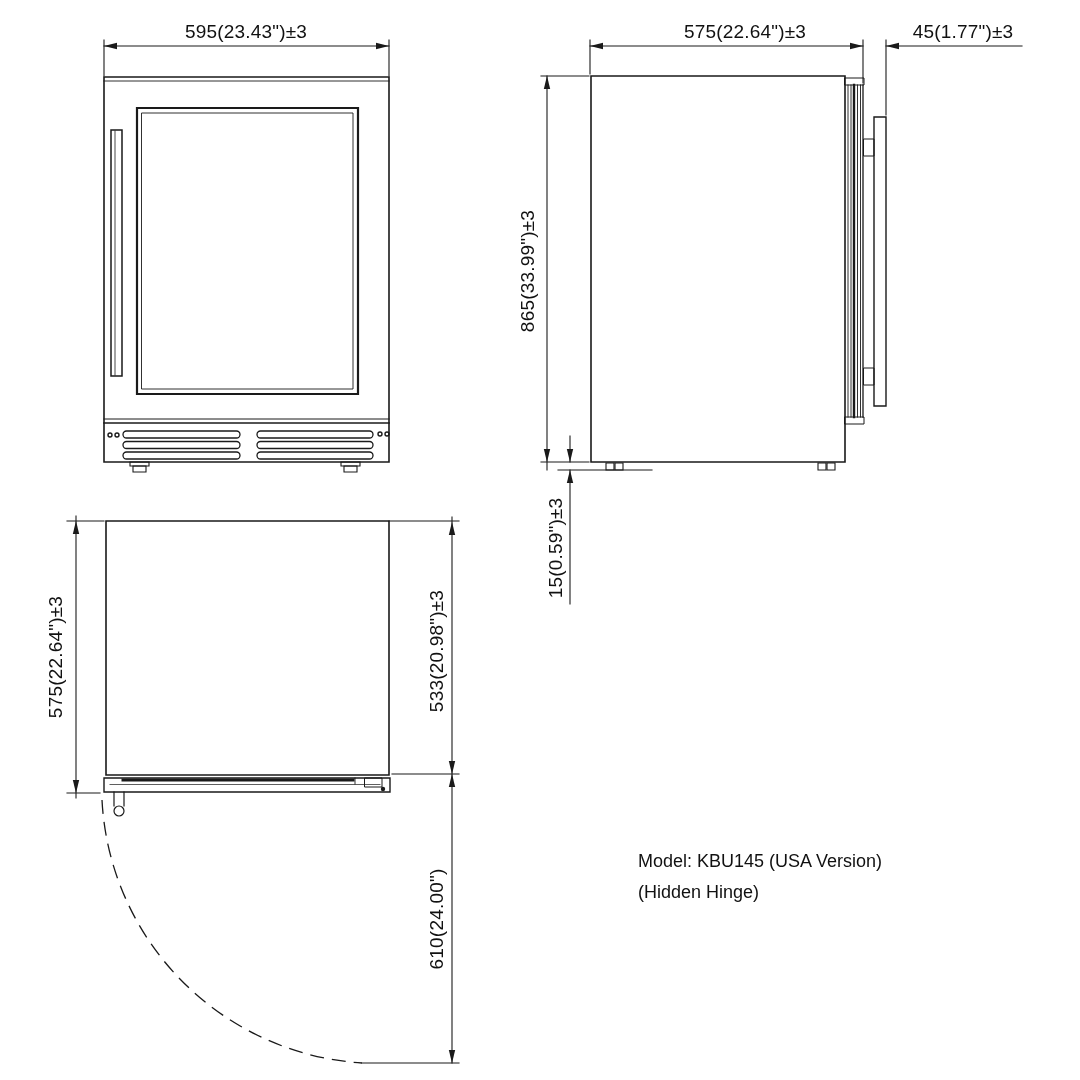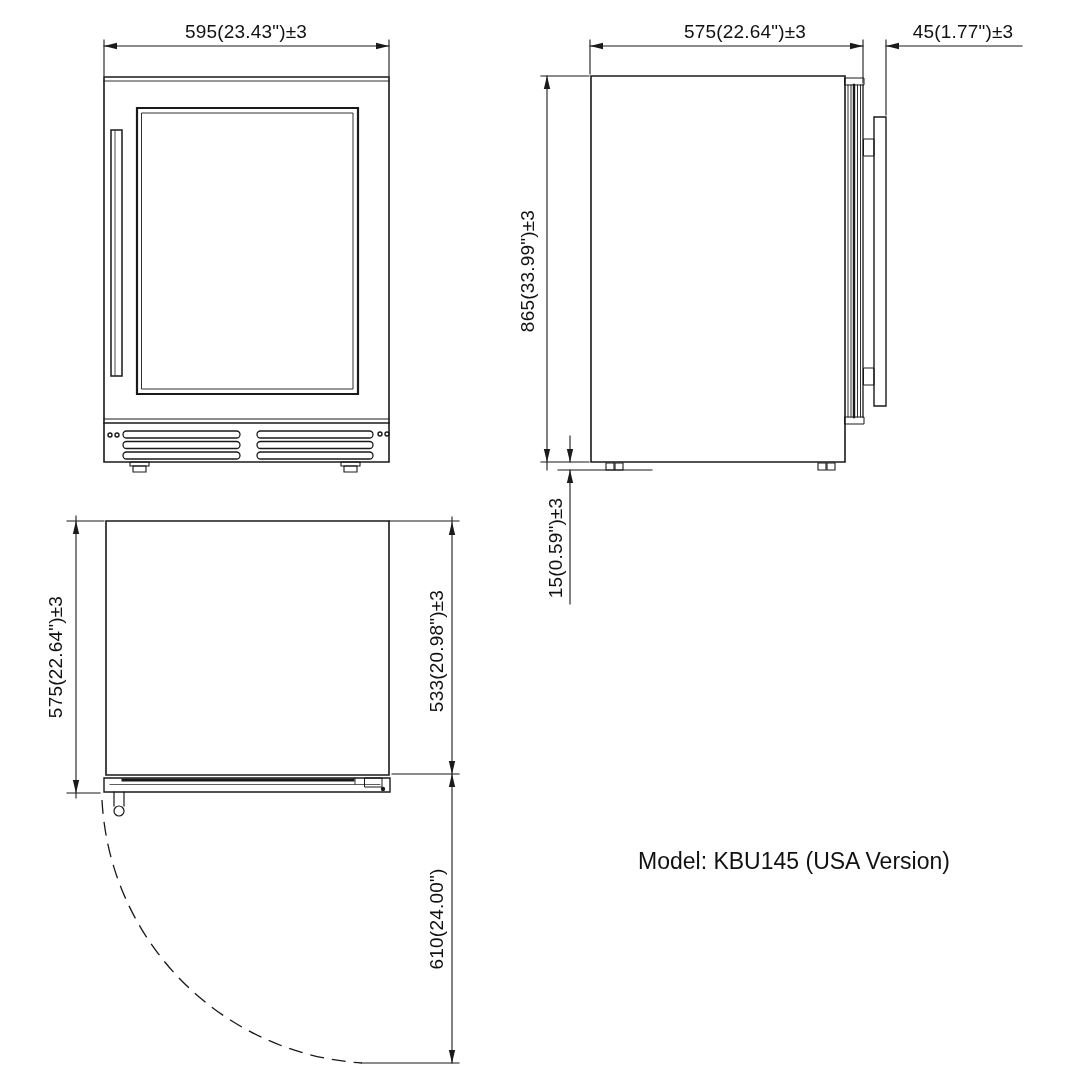--- a/index.html
+++ b/index.html
@@ -7,21 +7,21 @@
     position:relative;width:1080px;height:1080px;background:#ffffff;
     font-family:"Liberation Sans", sans-serif;color:#111;overflow:hidden;
   }
   .linework{position:absolute;left:0;top:0;}
   .lbl{
     position:absolute;font-size:19px;letter-spacing:0.2px;white-space:nowrap;
     transform:translate(-50%,-50%);color:#111;
   }
   .lbl-v{transform:translate(-50%,-50%) rotate(-90deg);}
   .model-text{
-    position:absolute;left:638px;top:846px;font-size:23px;line-height:31px;
+    position:absolute;left:638px;top:846px;font-size:18px;line-height:31px;
     color:#111;white-space:nowrap;
   }
   svg line, svg rect, svg path, svg circle{vector-effect:non-scaling-stroke;}
 </style>
 </head>
 <body>
 
 <div class="canvas">
 
 <svg class="linework" width="1080" height="1080" viewBox="0 0 1080 1080" fill="none" stroke="#1a1a1a" stroke-width="1.3" stroke-linecap="square">
@@ -184,15 +184,16 @@
 <div class="lbl lbl-v" style="left:556px;top:548px;">15(0.59")±3</div>
 
 <div class="lbl lbl-v" style="left:56px;top:657px;">575(22.64")±3</div>
 
 <div class="lbl lbl-v" style="left:437px;top:651px;">533(20.98")±3</div>
 
 <div class="lbl lbl-v" style="left:437px;top:919px;">610(24.00")</div>
 
 <div class="model-text">
   <div>Model: KBU145 (USA Version)</div>
+  <div>(Hidden Hinge)</div>
 </div>
 
 </div>
 
 </body></html>

